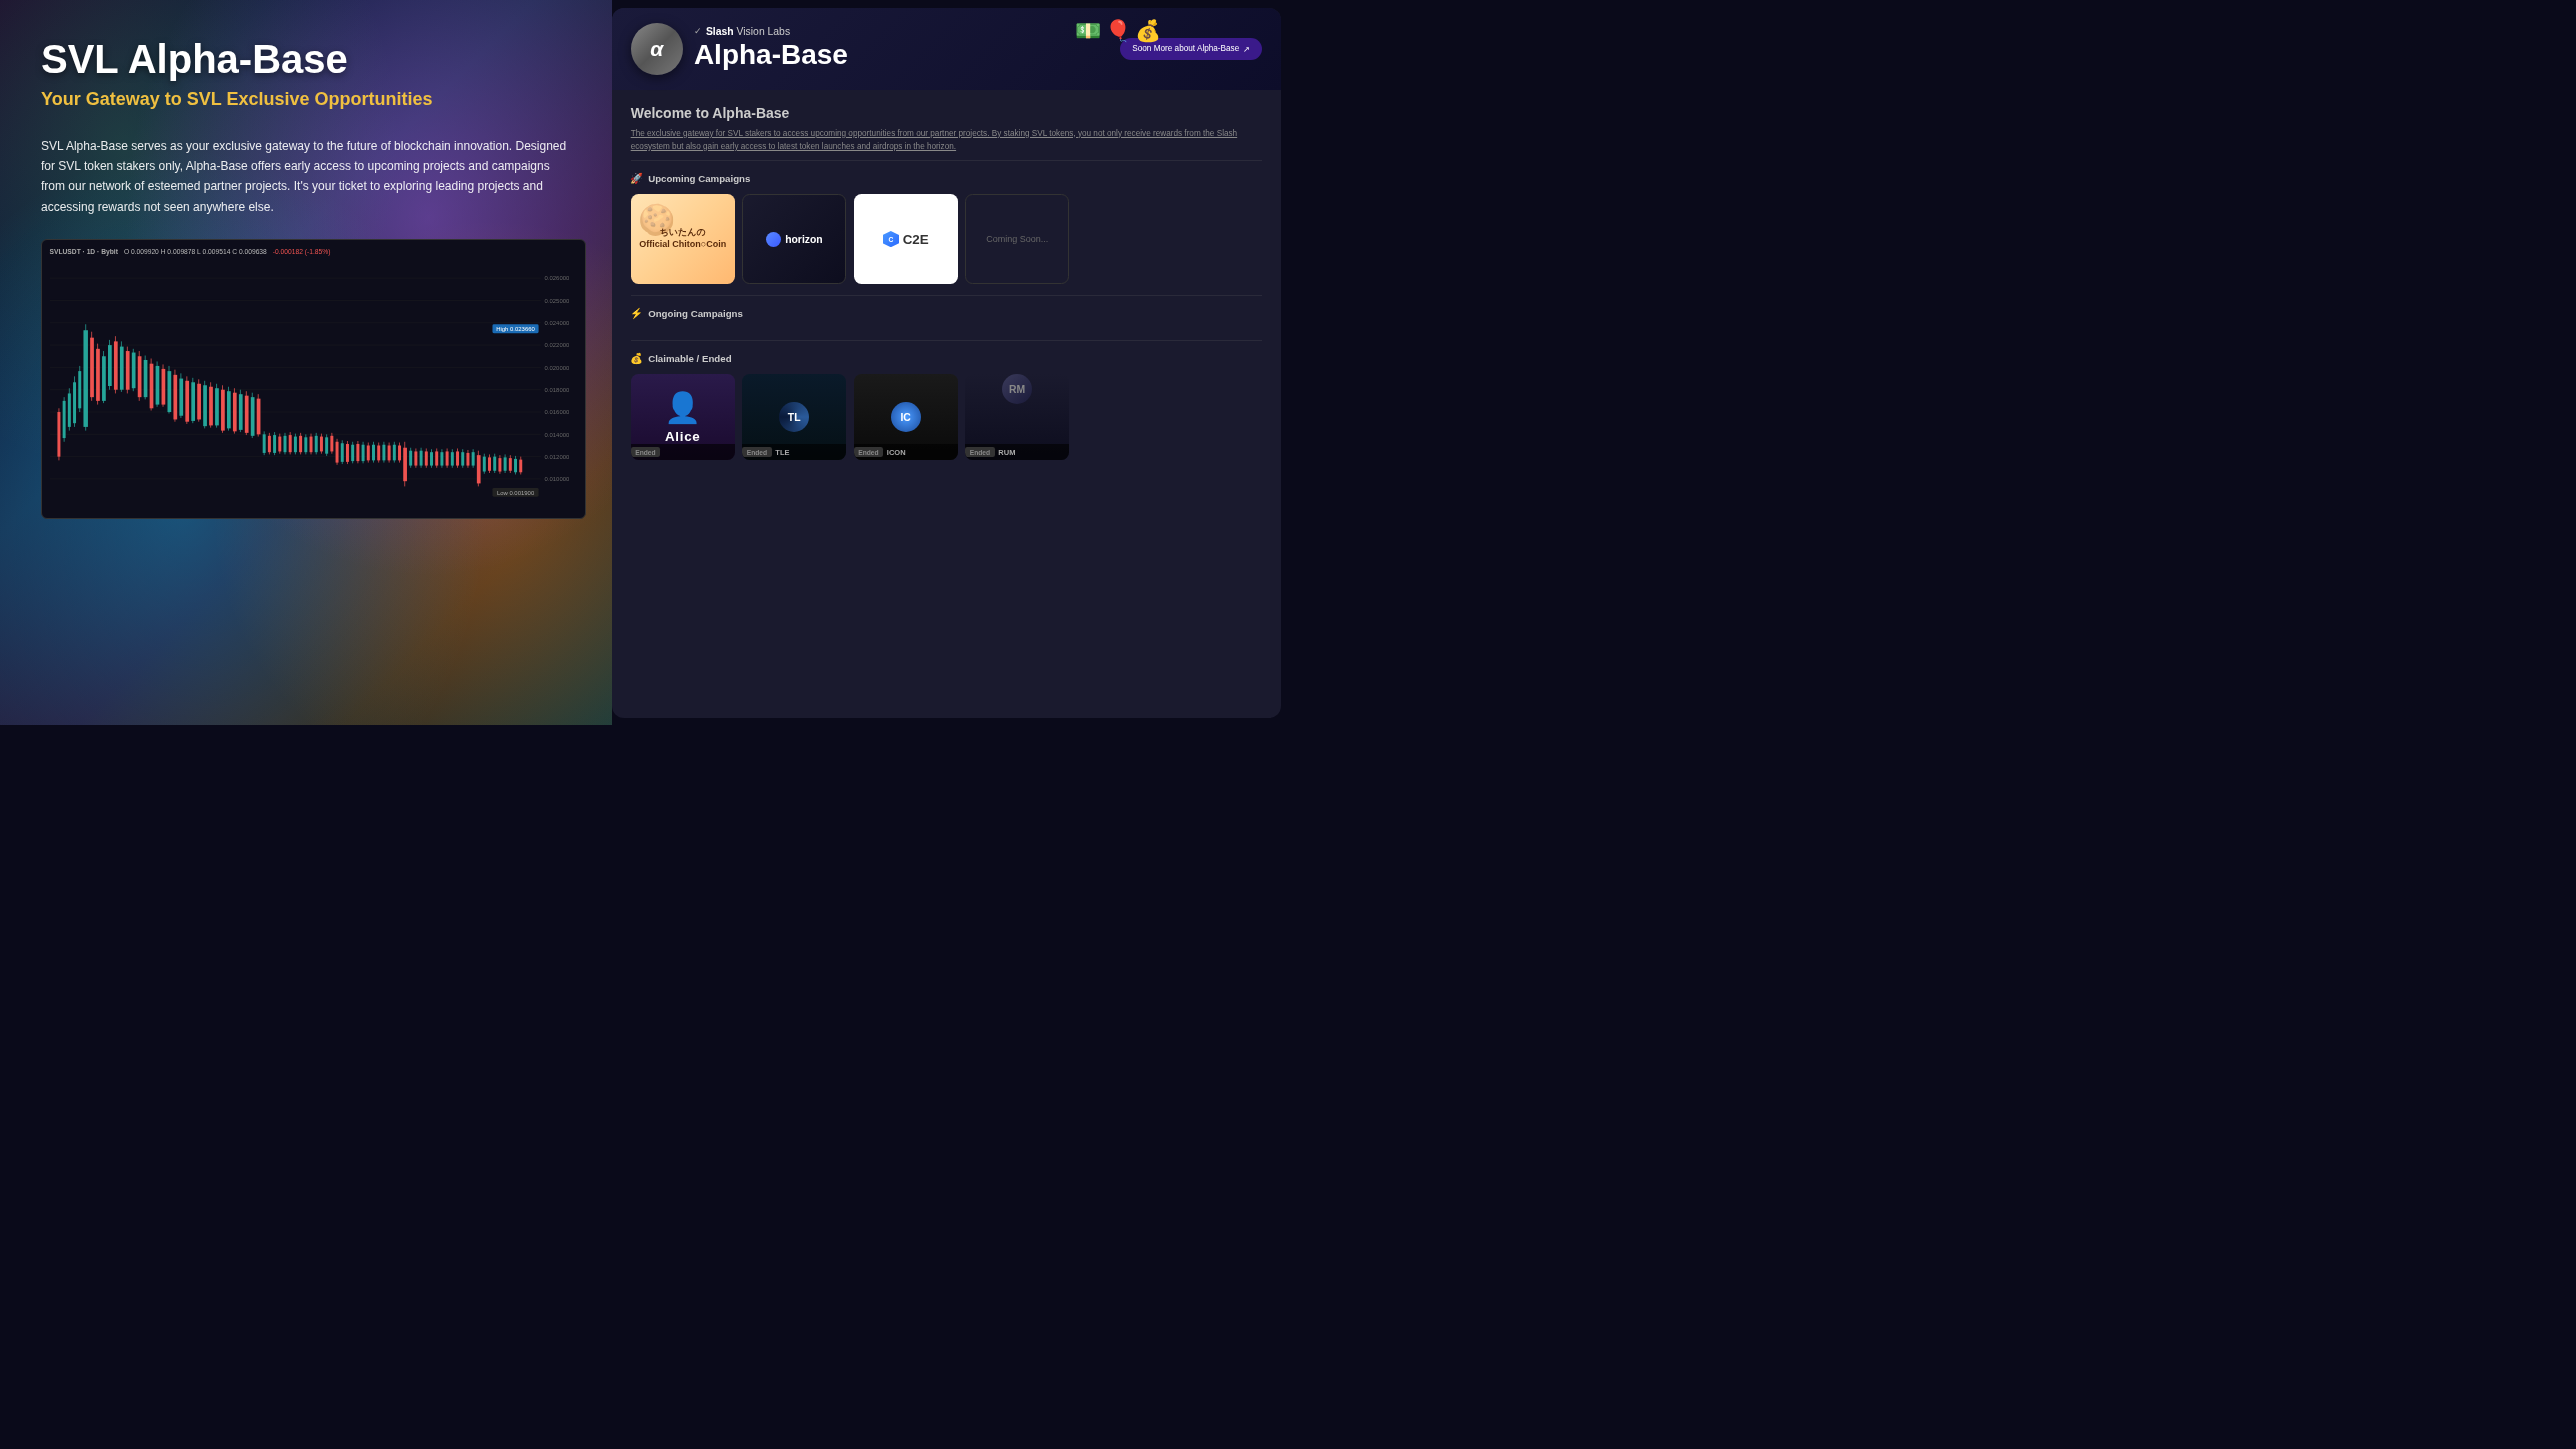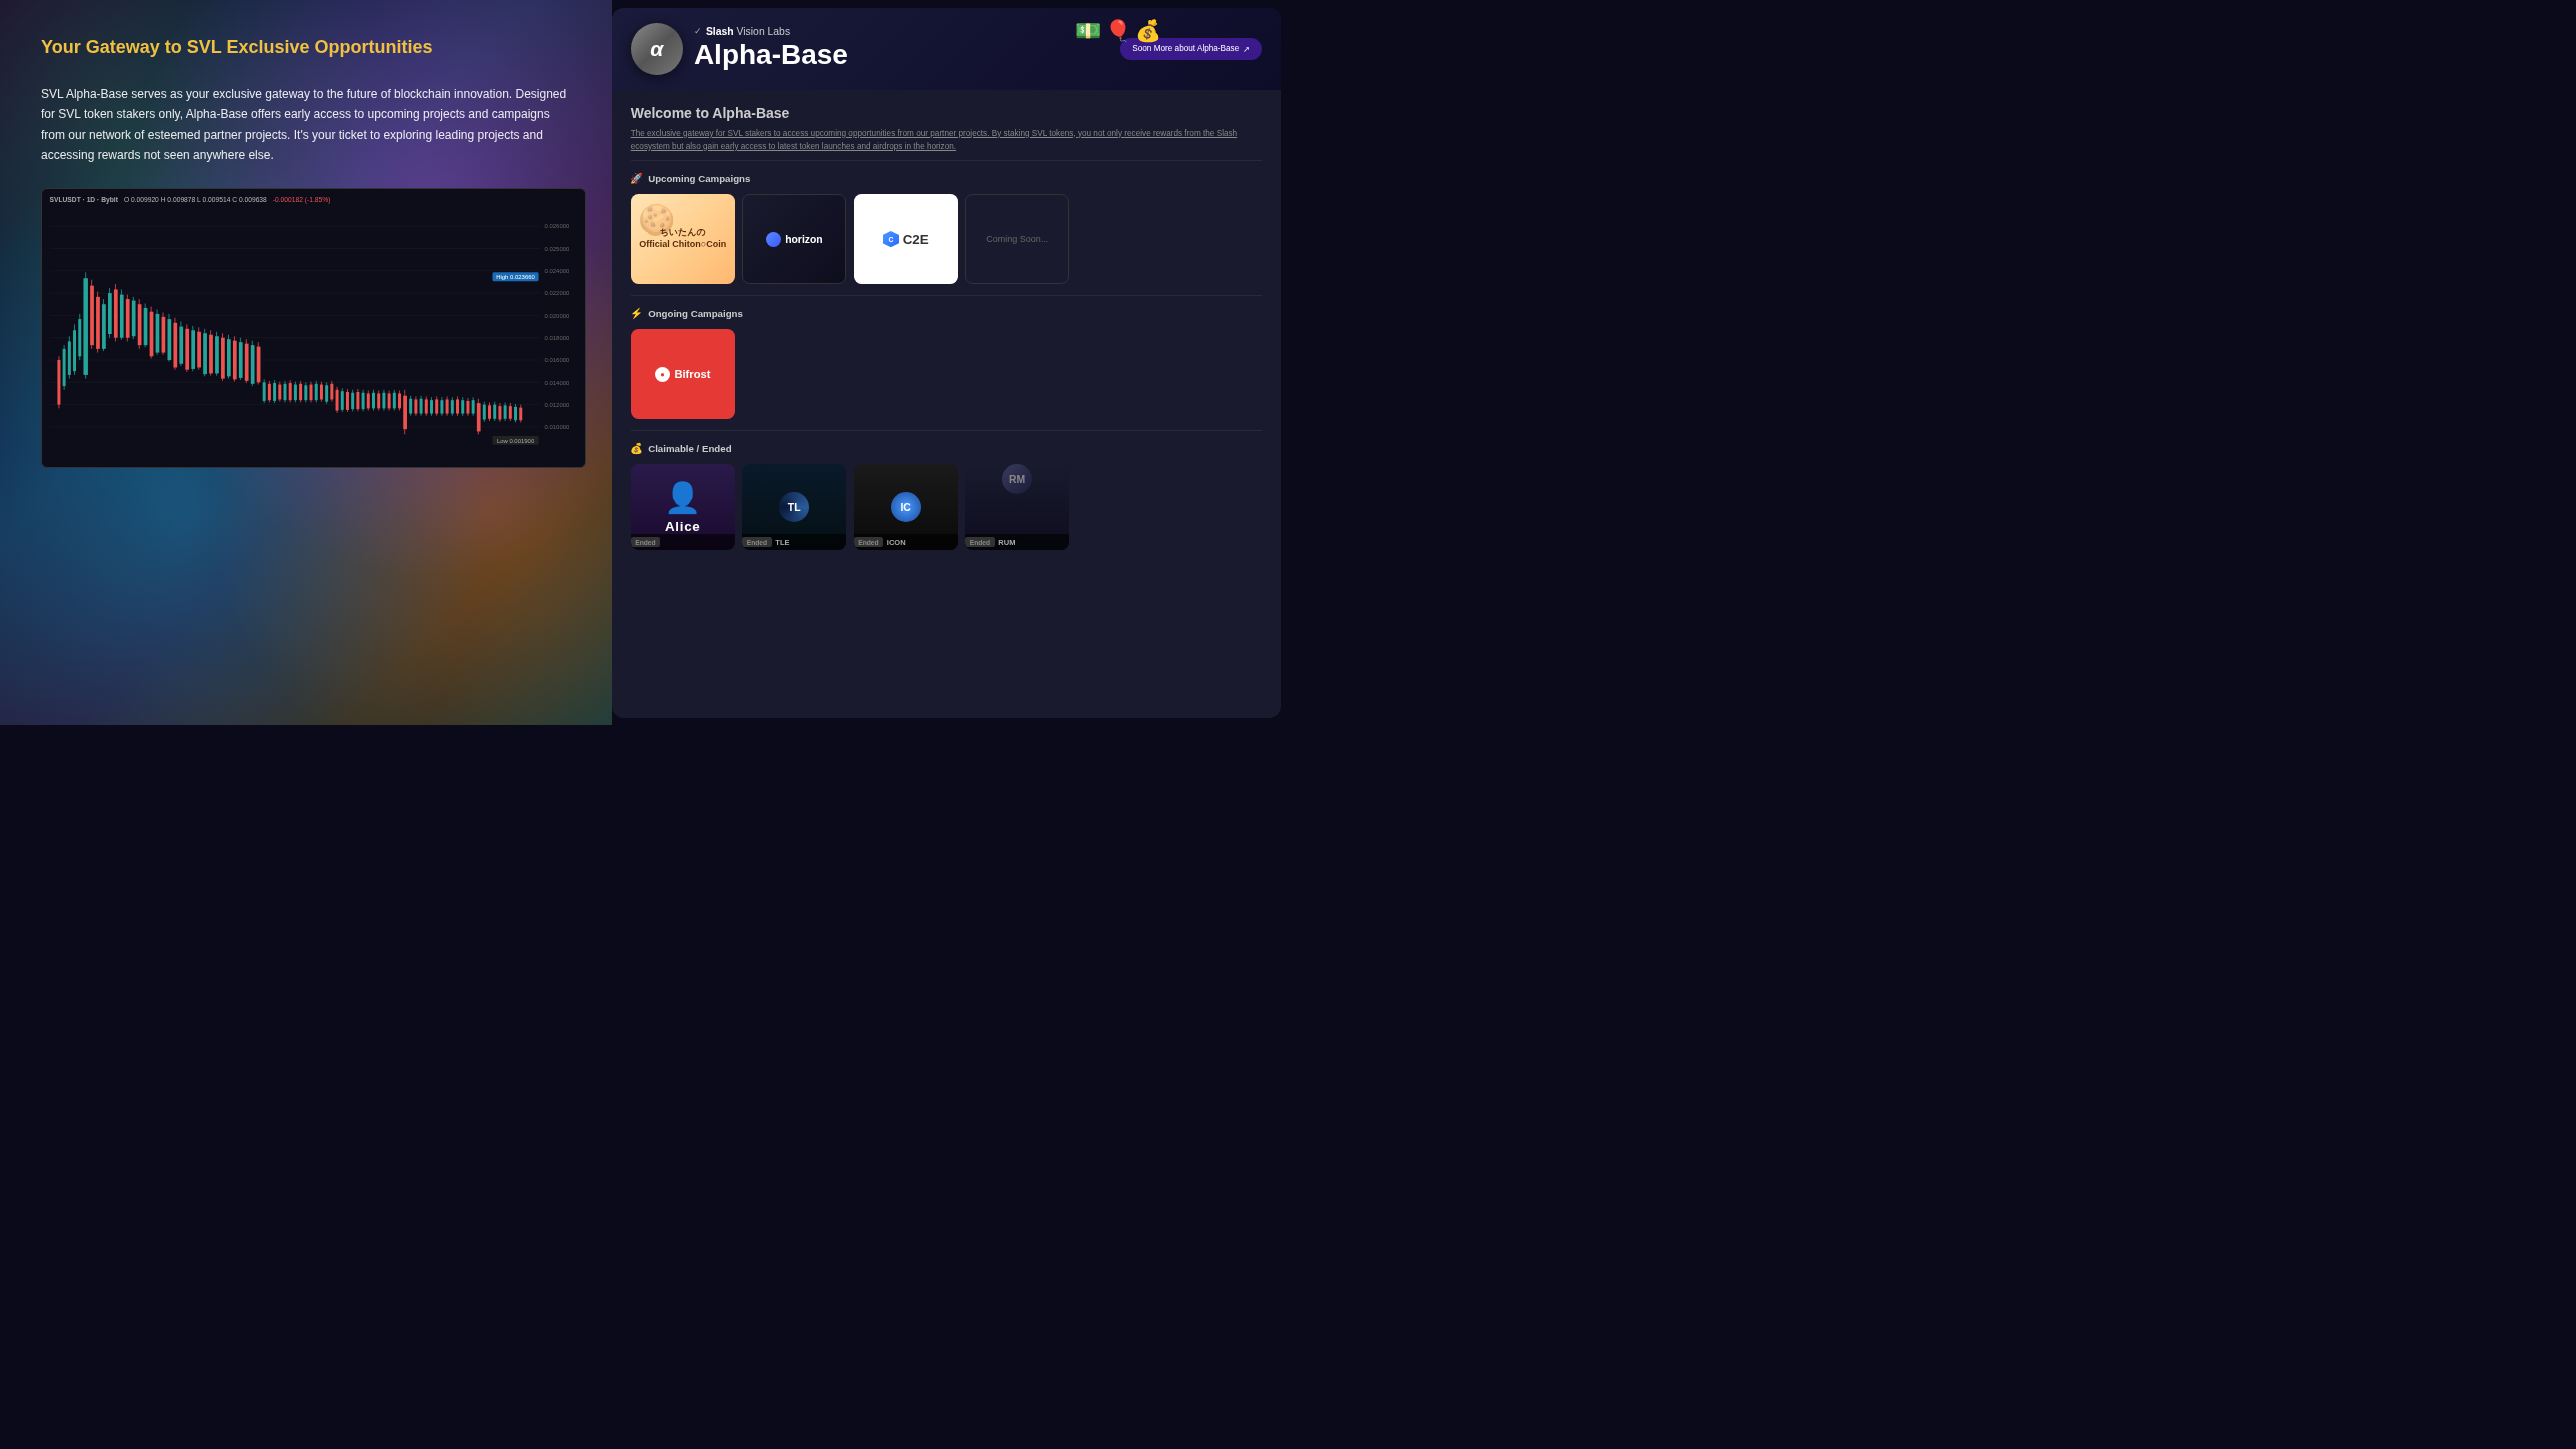--- a/index.html
+++ b/index.html
@@ -483,20 +483,21 @@
       margin: 0 18.7px;
     }
   </style>
 </head>
 <body>
 
 <div class="left-panel">
   <div class="left-bg"></div>
   <div class="left-bg-overlay"></div>
   <div class="left-content">
+    <h1 class="main-title">SVL Alpha-Base</h1>
     <p class="main-subtitle">Your Gateway to SVL Exclusive Opportunities</p>
     <p class="main-description">SVL Alpha-Base serves as your exclusive gateway to the future of blockchain innovation. Designed for SVL token stakers only, Alpha-Base offers early access to upcoming projects and campaigns from our network of esteemed partner projects. It's your ticket to exploring leading projects and accessing rewards not seen anywhere else.</p>
 
     <div class="chart-container">
       <div class="chart-header">
         <span class="symbol">SVLUSDT · 1D · Bybit</span>
         <span class="ohlc">O 0.009920 H 0.009878 L 0.009514 C 0.009638</span>
         <span class="change-neg">-0.000182 (-1.85%)</span>
       </div>
       <div class="chart-body">
@@ -860,30 +861,20 @@
     </div>
   </div>
 
   <div class="divider"></div>
 
   <div class="section">
     <div class="section-title">
       <span class="section-icon">⚡</span>
       <span>Ongoing Campaigns</span>
     </div>
-    <div class="cards-grid">
-
-      <div class="ongoing-card">
-        <div class="bifrost-logo">
-          <div class="bifrost-icon"></div>
-          <span class="bifrost-name">Bifrost</span>
-        </div>
-      </div>
-
-    </div>
   </div>
 
   <div class="divider"></div>
 
   <div class="section">
     <div class="section-title">
       <span class="section-icon">💰</span>
       <span>Claimable / Ended</span>
     </div>
     <div class="claimable-grid">

